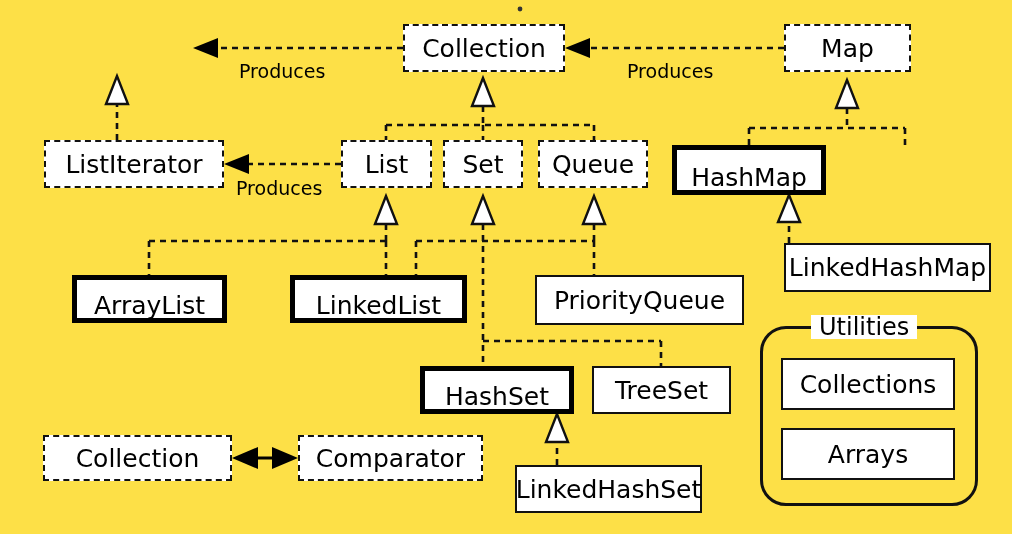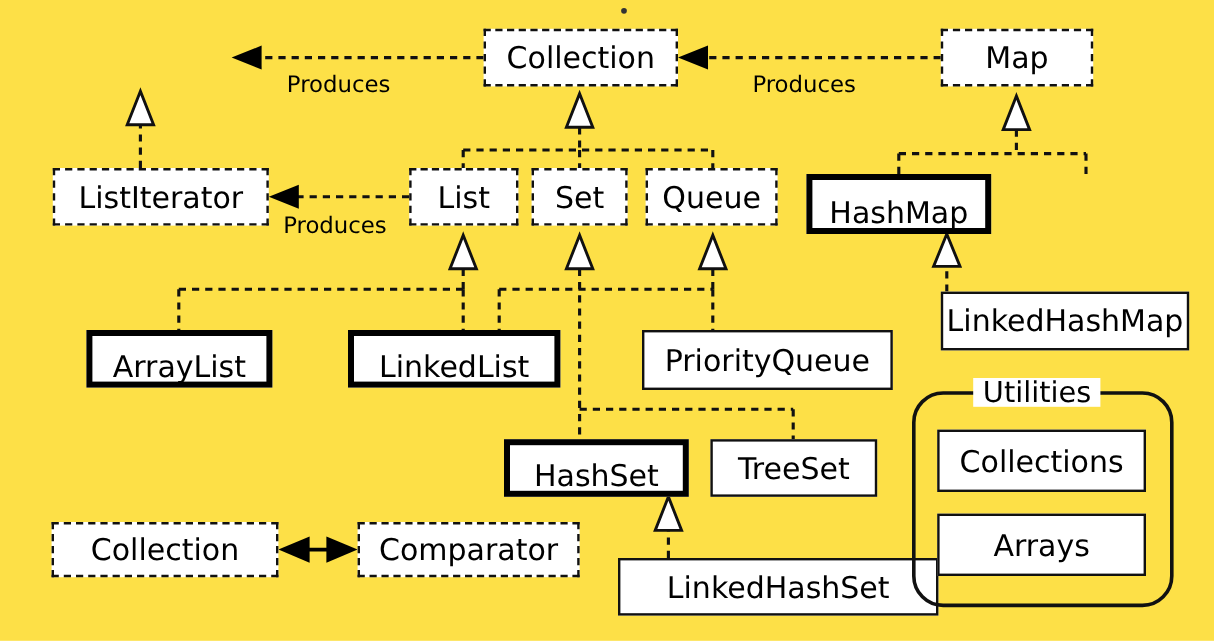--- a/index.html
+++ b/index.html
@@ -160,21 +160,21 @@
   </div>
 
   <div class="node bold" style="left:420px;top:366px;width:154px;height:48px;font-size:25px;">
     <span>HashSet</span>
   </div>
 
   <div class="node cls" style="left:592px;top:366px;width:139px;height:48px;font-size:25px;">
     <span>TreeSet</span>
   </div>
 
-  <div class="node cls" style="left:515px;top:465px;width:267px;height:48px;font-size:25px;">
+  <div class="node cls" style="left:515px;top:465px;width:187px;height:48px;font-size:25px;">
     <span>LinkedHashSet</span>
   </div>
 
   <div class="node bold" style="left:672px;top:145px;width:154px;height:50px;font-size:25px;">
     <span>HashMap</span>
   </div>
 
 
   <div class="node cls" style="left:767px;top:243px;width:207px;height:49px;font-size:25px;margin-left:17px;">
     <span>LinkedHashMap</span>

